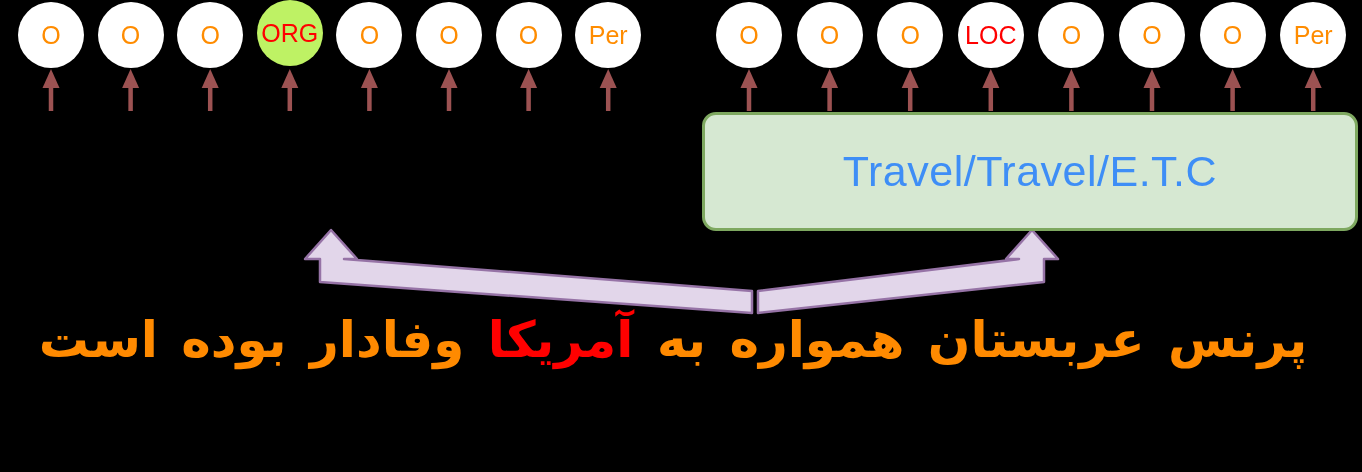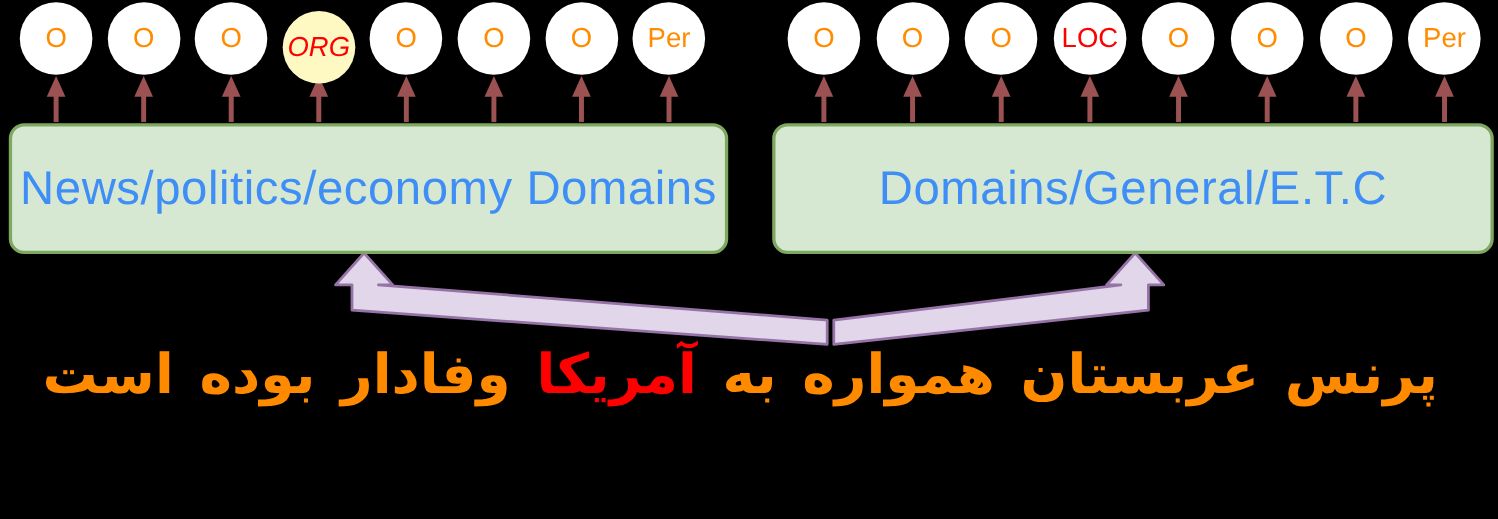--- a/index.html
+++ b/index.html
@@ -76,21 +76,21 @@
   <div id="tokens">
       <div class="token-circle" style="left: 18px; top: 2px; background: rgb(255, 255, 255);">
         <span style="color: rgb(255, 140, 0);">O</span>
       </div>
       <div class="token-circle" style="left: 97.6px; top: 2px; background: rgb(255, 255, 255);">
         <span style="color: rgb(255, 140, 0);">O</span>
       </div>
       <div class="token-circle" style="left: 177.2px; top: 2px; background: rgb(255, 255, 255);">
         <span style="color: rgb(255, 140, 0);">O</span>
       </div>
-      <div class="token-circle" style="left: 256.8px; top: 10px; background: #fef9c3; font-style: italic;">
+      <div class="token-circle" style="left: 256.8px; top: 0; background: #bef264;">
         <span style="color: rgb(255, 0, 0);">ORG</span>
       </div>
       <div class="token-circle" style="left: 336.4px; top: 2px; background: rgb(255, 255, 255);">
         <span style="color: rgb(255, 140, 0);">O</span>
       </div>
       <div class="token-circle" style="left: 416px; top: 2px; background: rgb(255, 255, 255);">
         <span style="color: rgb(255, 140, 0);">O</span>
       </div>
       <div class="token-circle" style="left: 495.6px; top: 2px; background: rgb(255, 255, 255);">
         <span style="color: rgb(255, 140, 0);">O</span>
@@ -117,23 +117,20 @@
         <span style="color: rgb(255, 140, 0);">O</span>
       </div>
       <div class="token-circle" style="left: 1199.6px; top: 2px; background: rgb(255, 255, 255);">
         <span style="color: rgb(255, 140, 0);">O</span>
       </div>
       <div class="token-circle" style="left: 1280.2px; top: 2px; background: rgb(255, 255, 255);">
         <span style="color: rgb(255, 140, 0);">Per</span>
       </div>
     </div>
 
-  <div class="domain-box" id="domain-box-left">
-    <span style="color: rgb(62, 142, 246);">News/politics/economy Domains</span>
-  </div>
 
   <div class="domain-box" id="domain-box-right">
-    <span style="color: rgb(62, 142, 246);">Domains/General/E.T.C</span>
+    <span style="color: rgb(62, 142, 246);">Travel/Travel/E.T.C</span>
   </div>
 
   <div id="sentence" dir="rtl"><span style="color: rgb(255, 138, 0);">پرنس عربستان همواره به </span><span style="color: rgb(255, 0, 0);">آمریکا</span><span style="color: rgb(255, 138, 0); text-align: right;"> وفادار بوده است</span></div>
 
 </div>
 
 </body></html>

